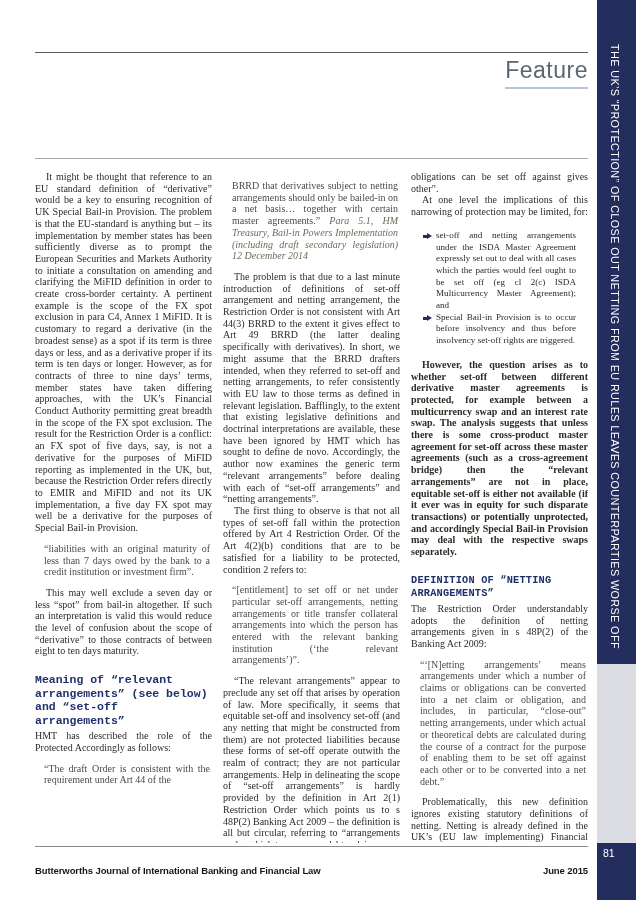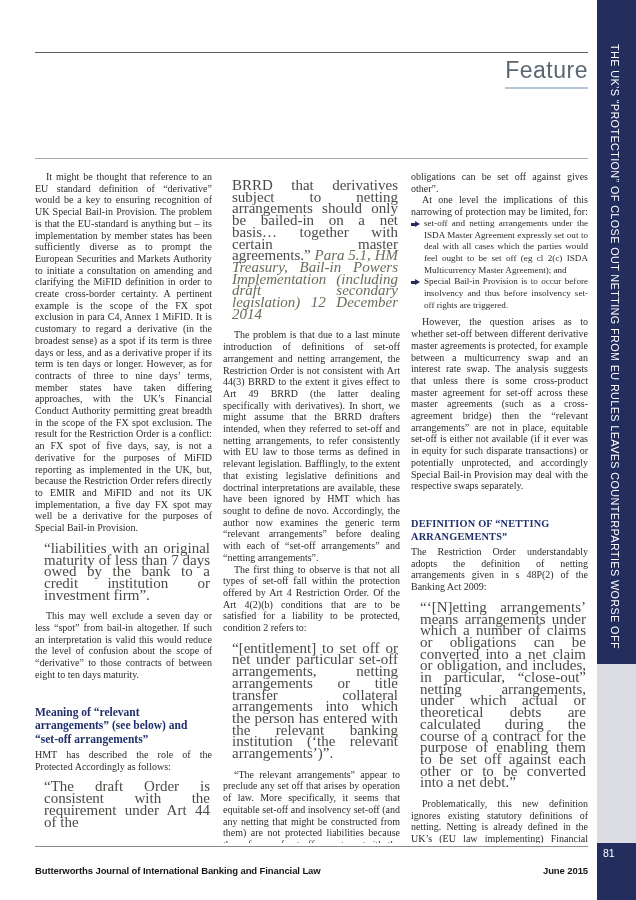--- a/index.html
+++ b/index.html
@@ -15,34 +15,34 @@
 
   
   .col-top-rule{position:absolute;left:35px;right:48px;top:158px;height:1px;background:#a8abae;}
 
   
   .columns{position:absolute;left:35px;top:171px;width:553px;height:672px;
            display:flex;gap:11px;overflow:hidden;}
   .col{width:177px;flex:0 0 177px;}
   .body{margin:0;font-size:10px;line-height:11.7px;text-align:justify;}
   .indent{text-indent:11px;}
-  .quote{margin:9px 0 9px 0;padding:0 2px 0 9px;font-size:15px;line-height:11.7px;
+  .quote{margin:9px 0 9px 0;padding:0 2px 0 9px;font-size:10px;line-height:11.7px;
          text-align:justify;color:#4a4a46;}
   .cite{font-style:italic;color:#6b6b5a;}
-  .subhead{margin:25px 0 3px 0;font-family:Liberation Serif, serif;font-weight:bold;
+  .subhead{margin:16px 0 3px 0;font-family:Liberation Mono, monospace;font-weight:bold;
            font-size:11.5px;line-height:13.5px;color:#1f2f6b;text-align:left;}
   .subhead.caps{font-size:10.3px;line-height:13px;letter-spacing:0.2px;}
-  .bullets{list-style:none;margin:0;padding:0;}
+  .bullets{list-style:none;margin:12px;padding:0;}
   .bullets li{position:relative;padding-left:13px;margin:0;font-size:9.1px;line-height:11.7px;text-align:justify;}
   .arrow{position:absolute;left:0;top:3px;width:10px;height:7px;}
   .arrow::before{content:"";position:absolute;left:0;top:2px;width:4px;height:3px;background:#242e5e;}
   .arrow::after{content:"";position:absolute;left:4px;top:0;width:0;height:0;
                 border-top:3.5px solid transparent;border-bottom:3.5px solid transparent;
                 border-left:5px solid #242e5e;}
-  .space-above{margin-top:5px;}
+  .space-above{margin-top:5px;font-weight:bold;}
 
   
   .footer-rule{position:absolute;left:35px;right:48px;top:846px;height:1px;background:#8a8d90;}
   .footer-row{position:absolute;left:35px;right:48px;top:853px;display:flex;
               justify-content:space-between;font-family:"Liberation Sans",sans-serif;
               font-weight:bold;font-size:9.5px;color:#161616;letter-spacing:-0.1px;margin-top:12px;}
 
   
   .side-bar{position:absolute;left:597px;top:0;width:39px;height:664px;background:#242e5e;}
   .vtext{position:absolute;top:44px;left:12px;writing-mode:vertical-rl;

